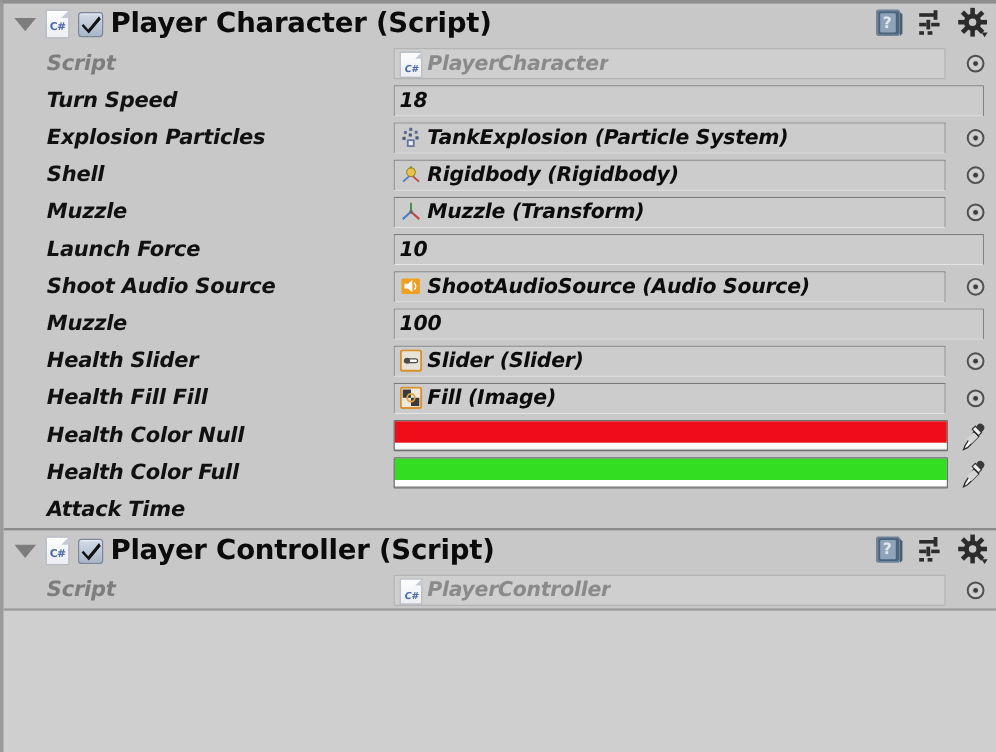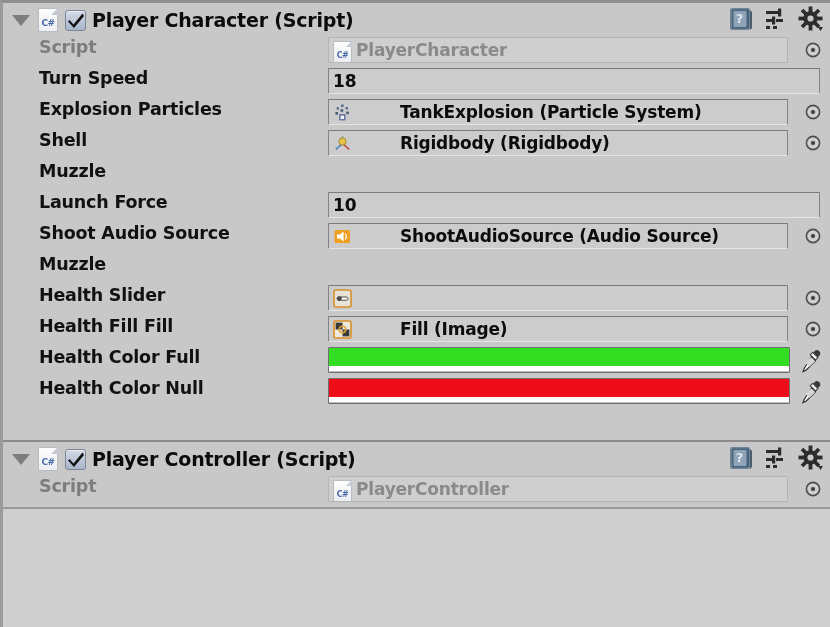--- a/index.html
+++ b/index.html
@@ -79,21 +79,21 @@
     margin-right: 6px;
     border-radius: 3px;
     background: linear-gradient(#d3dbe6, #a8b6c9);
     border: 1px solid #7b8798;
     box-shadow: inset 0 1px 0 #e8eef5;
     box-sizing: border-box;
     position: relative;
   }
   .toggle svg { position: absolute; left: 1px; top: 0px; }
   .comp-title {
-    font-size: 19px;
+    font-size: 23px;
     font-weight: bold;
     color: #0b0b0b;
     white-space: nowrap;
     letter-spacing: -0.2px;
   }
   .header-icons {
     position: absolute;
     right: 6px;
     top: 3px;
     display: flex;
@@ -101,21 +101,22 @@
     gap: 9px;
   }
   .icn { flex: none; }
 
   
   .rows { padding-left: 0; }
   .row {
     position: relative;
     height: 31px;
     display: flex;
-    align-items: flex-start;
+    align-items: center;
+    font-style: italic;
   }
   .prop-label {
     width: 325px;
     flex: none;
     padding-left: 36px;
     box-sizing: border-box;
     font-size: 17.5px;
     font-weight: bold;
     color: #111;
     white-space: nowrap;
@@ -142,21 +143,21 @@
     border-radius: 1px;
     padding: 0 4px;
     font-size: 17px;
     font-weight: bold;
     color: #0c0c0c;
     white-space: nowrap;
     overflow: hidden;
     letter-spacing: -0.2px;
   }
   .field.num { width: 492px; }
-  .field.obj { width: 460px; gap: 44px; }
+  .field.obj { width: 460px; }
   .field.script {
     width: 460px;
     background: #cfcfcf;
     border-color: #b4b4b4;
     color: #8a8a8a;
   }
   .field.color {
     width: 462px;
     padding: 0;
     background: #bdbdbd;
@@ -297,20 +298,36 @@
             </div>
             <span class="picker"><svg width="18" height="18" viewBox="0 0 18 18">
                 <circle cx="9" cy="9" r="6.6" fill="none" stroke="#4f4f4f" stroke-width="1.6"></circle>
                 <circle cx="9" cy="9" r="4.2" fill="none" stroke="#d7d7d7" stroke-width="1.2"></circle>
                 <circle cx="9" cy="9" r="2" fill="#3c3c3c"></circle>
               </svg></span>
           </div>
         </div>
         <div class="row">
           <div class="prop-label">Muzzle</div>
+          <div class="field-wrap">
+            <div class="field obj">
+              <span class="type-icon"><svg width="19" height="19" viewBox="0 0 19 19">
+                  <path d="M9.5 9.5 L9.5 2" stroke="#4f8e4f" stroke-width="1.7"></path>
+                  <path d="M9.5 9.5 L2.6 15.6" stroke="#4b7fc4" stroke-width="1.7"></path>
+                  <path d="M9.5 9.5 L16.4 15.6" stroke="#c0443c" stroke-width="1.7"></path>
+                  <circle cx="9.5" cy="9.5" r="1.6" fill="#6a6a6a"></circle>
+                </svg></span>
+              <span class="fld-text">Muzzle (Transform)</span>
+            </div>
+            <span class="picker"><svg width="18" height="18" viewBox="0 0 18 18">
+                <circle cx="9" cy="9" r="6.6" fill="none" stroke="#4f4f4f" stroke-width="1.6"></circle>
+                <circle cx="9" cy="9" r="4.2" fill="none" stroke="#d7d7d7" stroke-width="1.2"></circle>
+                <circle cx="9" cy="9" r="2" fill="#3c3c3c"></circle>
+              </svg></span>
+          </div>
         </div>
         <div class="row">
           <div class="prop-label">Launch Force</div>
           <div class="field-wrap">
             <div class="field num">
               <span class="fld-text">10</span>
             </div>
           </div>
         </div>
         <div class="row">
@@ -326,30 +343,36 @@
             </div>
             <span class="picker"><svg width="18" height="18" viewBox="0 0 18 18">
                 <circle cx="9" cy="9" r="6.6" fill="none" stroke="#4f4f4f" stroke-width="1.6"></circle>
                 <circle cx="9" cy="9" r="4.2" fill="none" stroke="#d7d7d7" stroke-width="1.2"></circle>
                 <circle cx="9" cy="9" r="2" fill="#3c3c3c"></circle>
               </svg></span>
           </div>
         </div>
         <div class="row">
           <div class="prop-label">Muzzle</div>
+          <div class="field-wrap">
+            <div class="field num">
+              <span class="fld-text">100</span>
+            </div>
+          </div>
         </div>
         <div class="row">
           <div class="prop-label">Health Slider</div>
           <div class="field-wrap">
             <div class="field obj">
               <span class="type-icon"><svg width="19" height="19" viewBox="0 0 19 19">
                   <rect x="1" y="1" width="17" height="17" rx="2" fill="#e8e3d8" stroke="#d98f2a" stroke-width="1.6"></rect>
                   <rect x="4" y="8" width="11" height="3.2" rx="1.6" fill="#ffffff" stroke="#4b4b4b" stroke-width="1"></rect>
                   <circle cx="6.4" cy="9.6" r="2.4" fill="#4b4b4b"></circle>
                 </svg></span>
+              <span class="fld-text">Slider (Slider)</span>
             </div>
             <span class="picker"><svg width="18" height="18" viewBox="0 0 18 18">
                 <circle cx="9" cy="9" r="6.6" fill="none" stroke="#4f4f4f" stroke-width="1.6"></circle>
                 <circle cx="9" cy="9" r="4.2" fill="none" stroke="#d7d7d7" stroke-width="1.2"></circle>
                 <circle cx="9" cy="9" r="2" fill="#3c3c3c"></circle>
               </svg></span>
           </div>
         </div>
         <div class="row">
           <div class="prop-label">Health Fill Fill</div>
@@ -364,50 +387,51 @@
               <span class="fld-text">Fill (Image)</span>
             </div>
             <span class="picker"><svg width="18" height="18" viewBox="0 0 18 18">
                 <circle cx="9" cy="9" r="6.6" fill="none" stroke="#4f4f4f" stroke-width="1.6"></circle>
                 <circle cx="9" cy="9" r="4.2" fill="none" stroke="#d7d7d7" stroke-width="1.2"></circle>
                 <circle cx="9" cy="9" r="2" fill="#3c3c3c"></circle>
               </svg></span>
           </div>
         </div>
         <div class="row">
-          <div class="prop-label">Health Color Full</div>
+          <div class="prop-label">Health Color Null</div>
           <div class="field-wrap">
             <div class="field color">
-              <div class="color-main" style="background: rgb(51, 221, 34);"></div>
+              <div class="color-main" style="background: rgb(238, 13, 24);"></div>
               <div class="color-alpha" style="background: rgb(255, 255, 255);"></div>
             </div>
             <span class="eyedrop"><svg width="24" height="26" viewBox="0 0 24 26">
                 <path d="M14.5 3.2 a3.3 3.3 0 0 1 5 4.3 l-2.2 2.3 -4.2-4.2z" fill="#3a3a3a"></path>
                 <rect x="10.4" y="6.2" width="7.4" height="3.6" transform="rotate(45 14 8)" fill="#f2f2f2" stroke="#3a3a3a" stroke-width="1"></rect>
                 <path d="M11.6 8.8 L15.6 12.8 L6.3 22 L3 23.6 L4.3 20.2 Z" fill="#fafafa" stroke="#2b2b2b" stroke-width="1.1"></path>
                 <path d="M11 9.4 L15 13.4 L9.5 18.8 L5.6 14.9 Z" fill="#d5d5d5"></path>
               </svg></span>
           </div>
         </div>
         <div class="row">
-          <div class="prop-label">Health Color Null</div>
+          <div class="prop-label">Health Color Full</div>
           <div class="field-wrap">
             <div class="field color">
-              <div class="color-main" style="background: rgb(238, 13, 24);"></div>
+              <div class="color-main" style="background: rgb(51, 221, 34);"></div>
               <div class="color-alpha" style="background: rgb(255, 255, 255);"></div>
             </div>
             <span class="eyedrop"><svg width="24" height="26" viewBox="0 0 24 26">
                 <path d="M14.5 3.2 a3.3 3.3 0 0 1 5 4.3 l-2.2 2.3 -4.2-4.2z" fill="#3a3a3a"></path>
                 <rect x="10.4" y="6.2" width="7.4" height="3.6" transform="rotate(45 14 8)" fill="#f2f2f2" stroke="#3a3a3a" stroke-width="1"></rect>
                 <path d="M11.6 8.8 L15.6 12.8 L6.3 22 L3 23.6 L4.3 20.2 Z" fill="#fafafa" stroke="#2b2b2b" stroke-width="1.1"></path>
                 <path d="M11 9.4 L15 13.4 L9.5 18.8 L5.6 14.9 Z" fill="#d5d5d5"></path>
               </svg></span>
           </div>
         </div>
         <div class="row">
+          <div class="prop-label">Attack Time</div>
         </div>
       </div>
     </div>
     <div class="sep-line"></div>
     <div class="comp">
       <div class="comp-header">
         <div class="foldout"></div>
         <div class="cs-icon">
           <div class="cs-txt">C#</div>
         </div>

